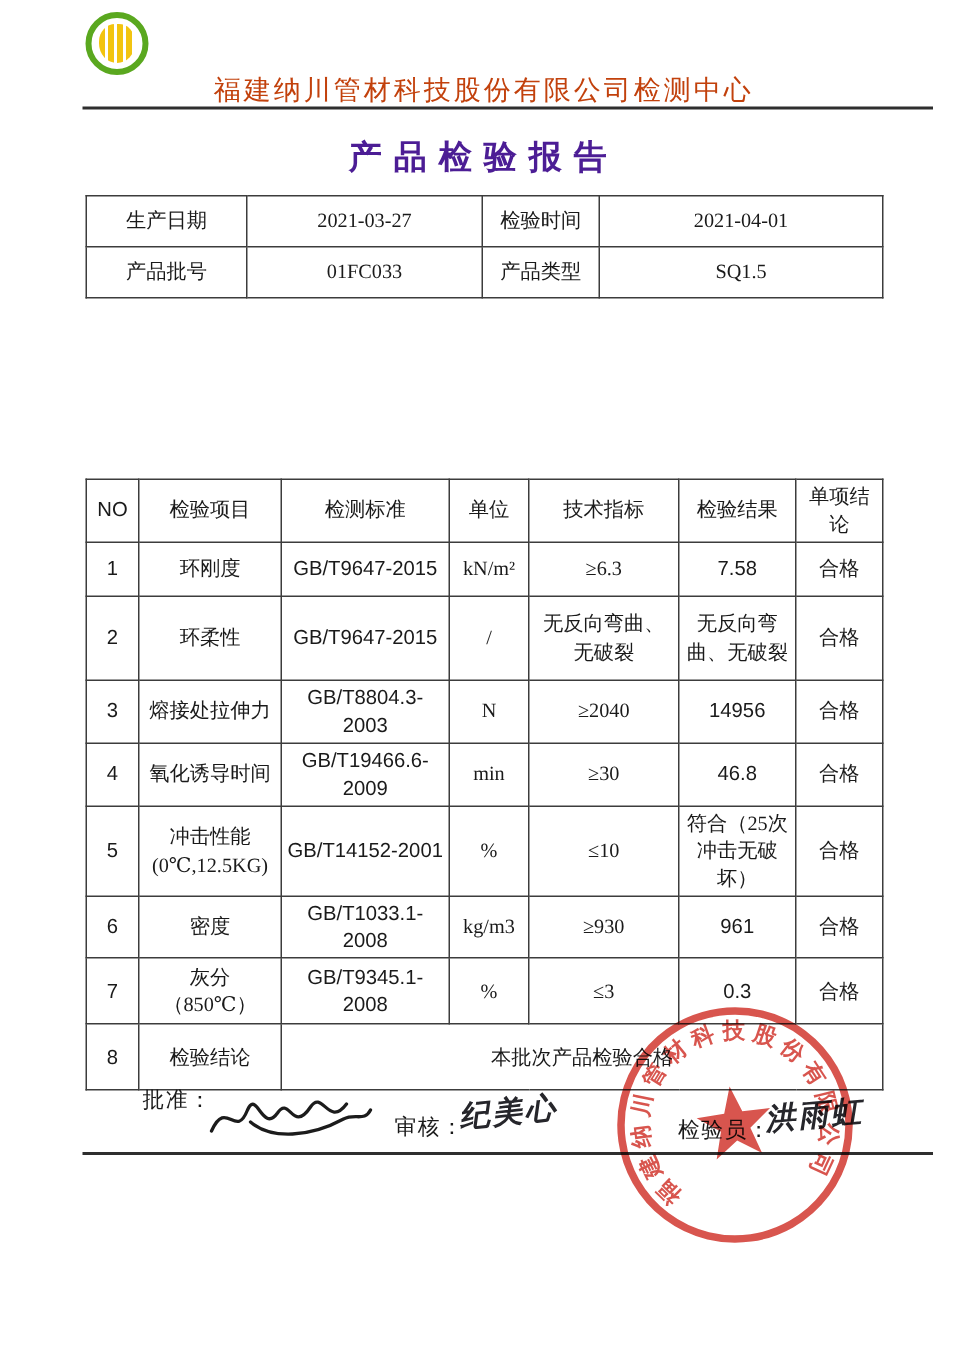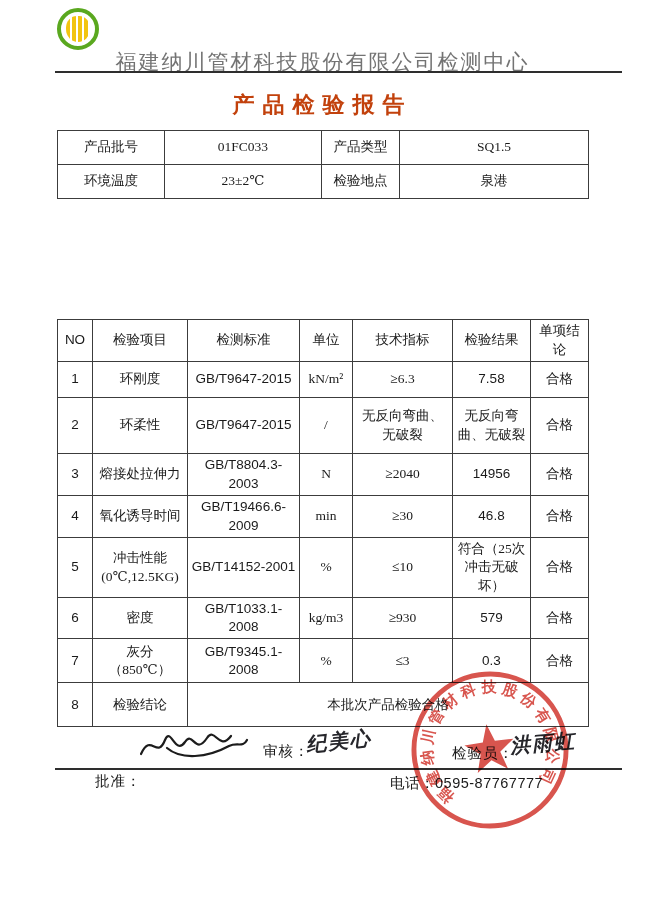--- a/index.html
+++ b/index.html
@@ -11,24 +11,24 @@
              box-sizing:border-box;display:flex;align-items:center;justify-content:center;overflow:hidden;}
   .logo-stripes{width:24px;height:26px;border-radius:45% 45% 50% 50%;
              background:repeating-linear-gradient(90deg,#f2c410 0 4px,#ffffff 4px 6px);}
   .logo-text{margin-left:5px;line-height:1;}
   .logo-brand{font-family:"Liberation Sans","DejaVu Sans",sans-serif;font-weight:bold;
               color:#55a321;font-size:21px;letter-spacing:1px;}
   .logo-reg{font-size:8px;vertical-align:8px;color:#55a321;font-weight:bold;}
   .logo-sub{font-family:"Liberation Sans","DejaVu Sans",sans-serif;font-weight:bold;
             color:#55a321;font-size:7.5px;letter-spacing:1.6px;margin-top:2px;}
   .company-name{position:absolute;left:0;right:0;top:48px;text-align:center;
-                font-size:21px;letter-spacing:2px;color:#737373;}
+                font-size:18px;letter-spacing:2px;color:#c2410c;}
   .header-rule{position:absolute;left:55px;top:71px;width:567px;height:2px;background:#2e2e2e;}
   .report-title{position:absolute;left:0;right:0;top:90px;text-align:center;
-                font-size:22px;font-weight:bold;letter-spacing:8px;color:#c2410c;}
+                font-size:22px;font-weight:bold;letter-spacing:8px;color:#4c1d95;}
   
   table{border-collapse:collapse;table-layout:fixed;}
   td{border:1px solid #3c3c3c;text-align:center;vertical-align:middle;
      font-size:13.5px;line-height:1.35;padding:2px 3px;overflow:hidden;color:#1a1a1a;}
   .tbl-info{position:absolute;left:57px;top:130px;width:531px;}
   .tbl-results{position:absolute;left:57px;top:319px;width:531px;padding-left:28px;}
   .sans{font-family:"Liberation Sans","DejaVu Sans",sans-serif;}
   .preline{white-space:pre-line;}
   .left{text-align:left;padding-left:6px;}
   tr.h40{height:40px;} tr.h34{height:34px;} tr.h46{height:46px;} tr.h42{height:42px;}
@@ -62,30 +62,30 @@
 
   <table class="tbl-info">
     <colgroup>
         <col style="width:107px">
         <col style="width:157px">
         <col style="width:78px">
         <col style="width:189px">
       </colgroup>
     <tbody>
     <tr class="h34">
+      <td>生产日期</td>
+      <td>2021-03-27</td>
+      <td>检验时间</td>
+      <td>2021-04-01</td>
+    </tr>
+    <tr class="h34">
       <td>产品批号</td>
       <td>01FC033</td>
       <td>产品类型</td>
       <td>SQ1.5</td>
-    </tr>
-    <tr class="h34">
-      <td>环境温度</td>
-      <td>23±2℃</td>
-      <td>检验地点</td>
-      <td>泉港</td>
     </tr>
   </tbody>
     </table>
 
   <table class="tbl-results">
     <colgroup>
         <col style="width:35px">
         <col style="width:95px">
         <col style="width:112px">
         <col style="width:53px">
@@ -148,52 +148,51 @@
       <td>≤10</td>
       <td>符合（25次冲击无破坏）</td>
       <td>合格</td>
     </tr>
     <tr class="h36">
       <td class="sans">6</td>
       <td>密度</td>
       <td class="sans">GB/T1033.1-2008</td>
       <td>kg/m3</td>
       <td>≥930</td>
-      <td class="sans">579</td>
+      <td class="sans">961</td>
       <td>合格</td>
     </tr>
     <tr class="h44">
       <td class="sans">7</td>
       <td class="preline">灰分
 （850℃）</td>
       <td class="sans">GB/T9345.1-2008</td>
       <td>%</td>
       <td>≤3</td>
       <td class="sans">0.3</td>
       <td>合格</td>
     </tr>
     <tr class="h44">
       <td class="sans">8</td>
       <td>检验结论</td>
       <td colspan="5">本批次产品检验合格</td>
     </tr>
   </tbody>
     </table>
 
-  <div class="sig-label" style="left:95px;top:772px;">批准：</div>
+  <div class="sig-label" style="left:95px;top:724px;">批准：</div>
   <svg class="sig-svg" style="left:137px;top:722px;" width="115" height="44" viewBox="0 0 115 44">
     <path d="M4,32 C14,10 20,38 28,18 C34,4 38,34 48,20 C56,8 58,34 70,16 C78,4 82,30 94,14 M30,26 C44,38 70,36 92,24 C100,20 106,26 110,18" fill="none" stroke="#1c1c1c" stroke-width="2.2" stroke-linecap="round"></path>
   </svg>
   <div class="sig-label" style="left:263px;top:742px;">审核：</div>
   <div class="sig-name" style="left:306px;top:728px;transform:rotate(-6deg);">纪美心</div>
   <div class="sig-label" style="left:452px;top:744px;">检验员：</div>
   <div class="sig-name" style="left:510px;top:730px;transform:rotate(-5deg);">洪雨虹</div>
 
   <div class="footer-rule"></div>
-  <div class="footer-line phone"><span>电话：</span><span class="sans">0595-87767777</span></div>
 
   <svg class="stamp" viewBox="0 0 190 190">
     <circle cx="95" cy="95" r="76" fill="none" stroke="#d23b33" stroke-width="5"></circle>
     <polygon points="95,69 101.1,86.6 119.7,87 104.9,98.2 110.3,116 95,105.4 79.7,116 85.1,98.2 70.3,87 88.9,86.6" fill="#d23b33"></polygon>
     <defs>
         <path id="sealArc" d="M 54,136 A 58,58 0 1 1 136,136" fill="none"></path>
       </defs>
     <text fill="#d23b33" font-size="15" font-weight="bold" font-family="Liberation Serif, DejaVu Serif, serif">
       <textPath href="#sealArc" startOffset="0" textLength="268" lengthAdjust="spacing">福建纳川管材科技股份有限公司</textPath>
     </text>

